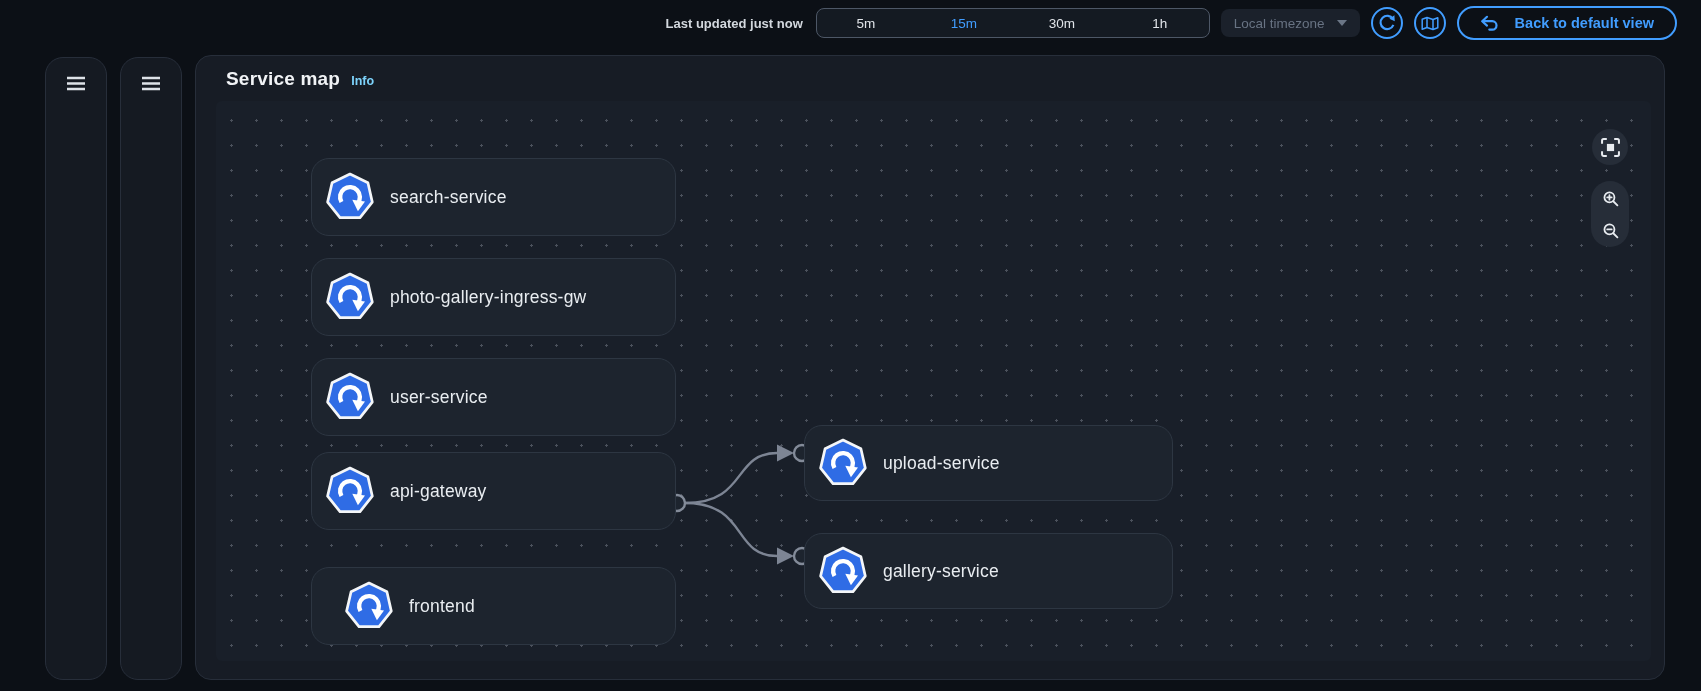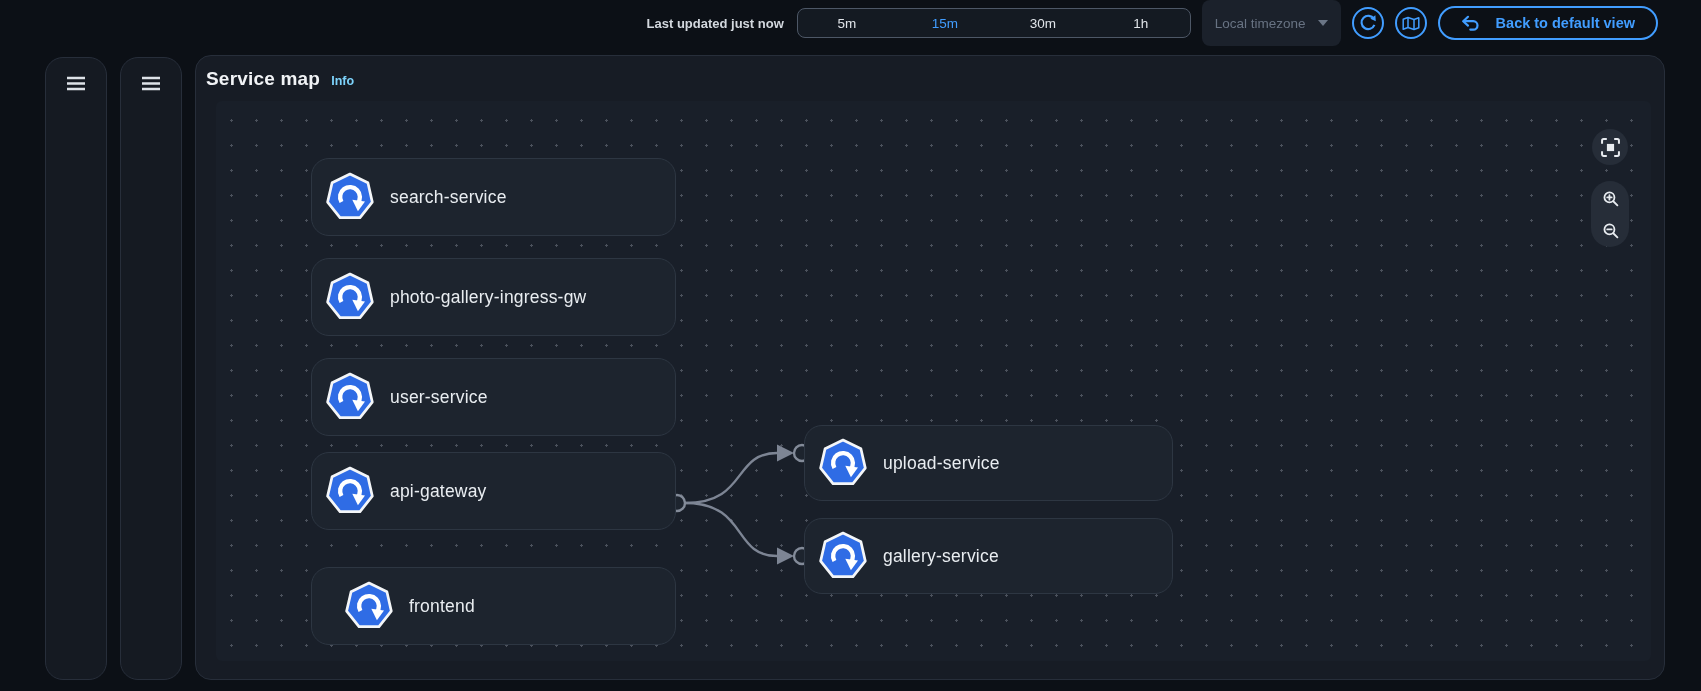--- a/index.html
+++ b/index.html
@@ -8,34 +8,34 @@
     background:#0c1016;
     font-family:"Liberation Sans", sans-serif;
     position:relative; overflow:hidden;
     -webkit-font-smoothing:antialiased;
   }
 
   
   .topbar {
     position:absolute; top:0; left:0; width:1701px; height:46px;
     display:flex; align-items:center; justify-content:flex-end;
-    padding-right:43px; gap:11px;
+    padding-right:24px; gap:11px;
   }
   .last-updated { color:#d3d8de; font-size:13px; font-weight:700; margin-right:2px; }
   .seg-control {
     display:flex; height:30px; border:1px solid #4d5766; border-radius:8px;
     background:#141a22; overflow:hidden;
   }
   .seg {
     width:98px; display:flex; align-items:center; justify-content:center;
     font-size:13.5px; font-weight:400; color:#e0e4e9; cursor:pointer;
   }
   .seg.selected { color:#419dff; }
   .tz-select {
-    height:46px; min-width:128px; padding:0 13px; border-radius:8px;
+    height:28px; min-width:128px; padding:0 13px; border-radius:8px;
     background:#1b212b; display:flex; align-items:center; gap:12px;
     color:#68markdown7383; color:#687383; font-size:13.5px; cursor:default;
   }
   .caret-down {
     width:0; height:0; border-left:5.5px solid transparent;
     border-right:5.5px solid transparent; border-top:6px solid #6b7686;
   }
   .icon-btn {
     width:32px; height:32px; border-radius:50%; border:2px solid #419dff;
     background:transparent; display:flex; align-items:center; justify-content:center;
@@ -57,21 +57,21 @@
   .side-panel.p2 { left:120px; }
   .burger-btn { width:30px; height:26px; background:none; border:none; cursor:pointer;
     display:flex; align-items:flex-start; justify-content:center; }
 
   
   .map-panel {
     position:absolute; left:195px; top:55px; width:1470px; height:625px;
     background:#171c25; border:1px solid #272e3a; border-radius:16px;
   }
   .map-header {
-    position:absolute; left:10px; top:0; height:46px;
+    position:absolute; left:30px; top:0; height:46px;
     display:flex; align-items:center; gap:11px;
   }
   .map-title { color:#f1f3f6; font-size:19px; font-weight:700; letter-spacing:.2px; }
   .info-link { color:#7dd3fc; font-size:12.5px; font-weight:700; cursor:pointer; margin-top:3px; }
 
   .canvas {
     position:absolute; left:20px; top:45px; width:1435px; height:560px;
     background-color:#191f29; border-radius:6px;
     background-image:radial-gradient(circle, #4b515c 1.3px, rgba(0,0,0,0) 1.4px);
     background-size:25px 25px; background-position:3px 7px;
@@ -88,21 +88,21 @@
   .node-icon { width:50px; height:50px; flex:none; display:flex; }
 
   .n-left { left:95px; width:365px; height:78px; }
   .n1 { top:57px; }
   .n2 { top:157px; }
   .n3 { top:257px; }
   .n4 { top:351px; }
   .n5 { top:466px;padding-left:32px; }
   .n-right { left:588px; width:369px; height:76px; }
   .n6 { top:324px; }
-  .n7 { top:417px; }
+  .n7 { top:432px; }
 
   
   .fit-btn {
     position:absolute; left:1376px; top:28px; width:36px; height:36px;
     border-radius:50%; background:#262d38; border:none; cursor:pointer;
     display:flex; align-items:center; justify-content:center;
   }
   .zoom-pill {
     position:absolute; left:1375px; top:80px; width:38px; height:66px;
     border-radius:19px; background:#262d38;

